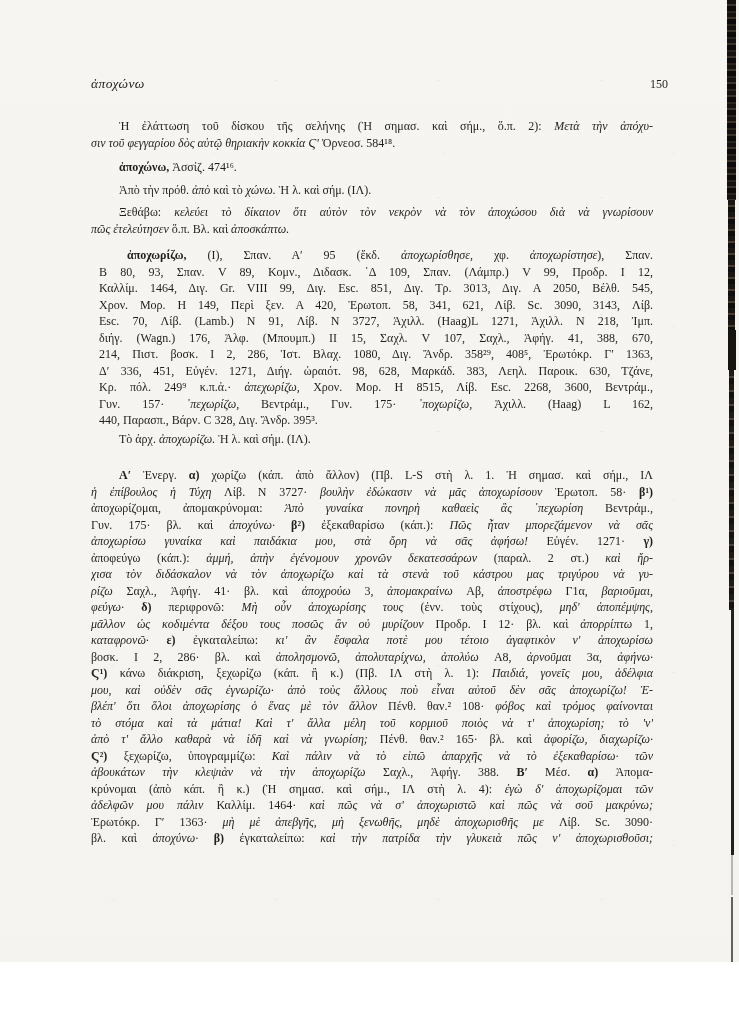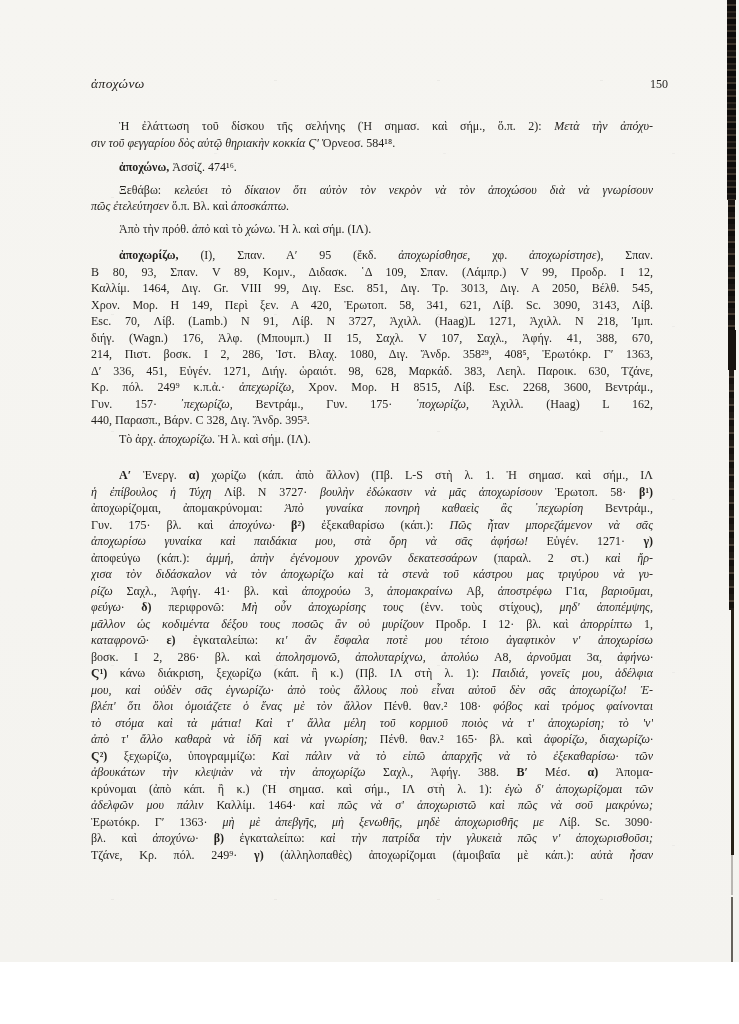--- a/index.html
+++ b/index.html
@@ -67,27 +67,27 @@
 
   <div class="text-block">
       <div class="para">
         <div class="line first"><span class="s-n">Ἡ ἐλάττωση τοῦ δίσκου τῆς σελήνης (Ἡ σημασ. καὶ σήμ., ὅ.π. 2): </span><span class="s-i">Μετὰ τὴν ἀπόχυ-</span></div>
         <div class="line last"><span class="s-i">σιν τοῦ φεγγαρίου δὸς αὐτῷ θηριακὴν κοκκία Ϛ′ </span><span class="s-n">Ὀρνεοσ. 584¹⁸.</span></div>
       </div>
       <div class="para" style="margin-top: 8px;">
         <div class="line first last"><span class="s-b">ἀποχώνω, </span><span class="s-n">Ἀσσίζ.  474¹⁶.</span></div>
       </div>
       <div class="para" style="margin-top: 6px;">
+        <div class="line first last"><span class="s-n">Ἀπὸ τὴν πρόθ. </span><span class="s-i">ἀπὸ</span><span class="s-n"> καὶ τὸ </span><span class="s-i">χώνω.</span><span class="s-n"> Ἡ λ. καὶ σήμ. (ΙΛ).</span></div>
+      </div>
+      <div class="para" style="margin-top: 6px;">
         <div class="line first"><span class="s-n">Ξεθάβω: </span><span class="s-i">κελεύει τὸ δίκαιον ὅτι αὐτὸν τὸν νεκρὸν νὰ τὸν ἀποχώσου διὰ νὰ γνωρίσουν</span></div>
         <div class="line last"><span class="s-i">πῶς ἐτελεύτησεν </span><span class="s-n">ὅ.π. Βλ. καὶ </span><span class="s-i">ἀποσκάπτω.</span></div>
       </div>
-      <div class="para" style="margin-top: 6px;">
-        <div class="line first last"><span class="s-n">Ἀπὸ τὴν πρόθ. </span><span class="s-i">ἀπὸ</span><span class="s-n"> καὶ τὸ </span><span class="s-i">χώνω.</span><span class="s-n"> Ἡ λ. καὶ σήμ. (ΙΛ).</span></div>
-      </div>
-      <div class="para" style="margin-top: 10px;">
+      <div class="para" style="margin-top: 10px; margin-left: 8px;">
         <div class="line first"><span class="s-b">ἀποχωρίζω, </span><span class="s-n">(Ι), Σπαν. Α′ 95 (ἔκδ. </span><span class="s-i">ἀποχωρίσθησε, </span><span class="s-n">χφ. </span><span class="s-i">ἀποχωρίστησε</span><span class="s-n">), Σπαν.</span></div>
         <div class="line"><span class="s-n">Β 80, 93, Σπαν. V 89, Κομν., Διδασκ. ῾Δ 109, Σπαν. (Λάμπρ.) V 99, Προδρ. Ι 12,</span></div>
         <div class="line"><span class="s-n">Καλλίμ. 1464, Διγ. Gr. VIII 99, Διγ. Esc. 851, Διγ. Τρ. 3013, Διγ. Α 2050, Βέλθ. 545,</span></div>
         <div class="line"><span class="s-n">Χρον. Μορ. Η 149, Περὶ ξεν. Α 420, Ἐρωτοπ. 58, 341, 621, Λίβ. Sc. 3090, 3143, Λίβ.</span></div>
         <div class="line"><span class="s-n">Esc. 70, Λίβ. (Lamb.) N 91, Λίβ. N 3727, Ἀχιλλ. (Haag)L 1271, Ἀχιλλ. N 218, Ἰμπ.</span></div>
         <div class="line"><span class="s-n">διήγ. (Wagn.) 176, Ἀλφ. (Μπουμπ.) ΙΙ 15, Σαχλ. V 107, Σαχλ., Ἀφήγ. 41, 388, 670,</span></div>
         <div class="line"><span class="s-n">214, Πιστ. βοσκ. Ι 2, 286, Ἱστ. Βλαχ. 1080, Διγ. Ἄνδρ. 358²⁹, 408⁵, Ἐρωτόκρ. Γ′ 1363,</span></div>
         <div class="line"><span class="s-n">Δ′ 336, 451, Εὐγέν. 1271, Διήγ. ὡραιότ. 98, 628, Μαρκάδ. 383, Λεηλ. Παροικ. 630, Τζάνε,</span></div>
         <div class="line"><span class="s-n">Κρ. πόλ. 249⁹ κ.π.ἀ.· </span><span class="s-i">ἀπεχωρίζω, </span><span class="s-n">Χρον. Μορ. Η 8515, Λίβ. Esc. 2268, 3600, Βεντράμ.,</span></div>
         <div class="line"><span class="s-n">Γυν. 157· </span><span class="s-i">᾿πεχωρίζω, </span><span class="s-n">Βεντράμ., Γυν. 175· </span><span class="s-i">᾿ποχωρίζω, </span><span class="s-n">Ἀχιλλ. (Haag) L 162,</span></div>
@@ -104,30 +104,29 @@
         <div class="line"><span class="s-i">ἀποχωρίσω γυναίκα καὶ παιδάκια μου, στὰ ὄρη νὰ σᾶς ἀφήσω! </span><span class="s-n">Εὐγέν. 1271· </span><span class="s-b">γ)</span></div>
         <div class="line"><span class="s-n">ἀποφεύγω (κάπ.): </span><span class="s-i">ἀμμή, ἀπὴν ἐγένομουν χρονῶν δεκατεσσάρων </span><span class="s-n">(παραλ. 2 στ.) </span><span class="s-i">καὶ ἤρ-</span></div>
         <div class="line"><span class="s-i">χισα τὸν διδάσκαλον νὰ τὸν ἀποχωρίζω καὶ τὰ στενὰ τοῦ κάστρου μας τριγύρου νὰ γυ-</span></div>
         <div class="line"><span class="s-i">ρίζω </span><span class="s-n">Σαχλ., Ἀφήγ. 41· βλ. καὶ </span><span class="s-i">ἀποχρούω </span><span class="s-n">3, </span><span class="s-i">ἀπομακραίνω </span><span class="s-n">Αβ, </span><span class="s-i">ἀποστρέφω </span><span class="s-n">Γ1α, </span><span class="s-i">βαριοῦμαι,</span></div>
         <div class="line"><span class="s-i">φεύγω· </span><span class="s-b">δ) </span><span class="s-n">περιφρονῶ: </span><span class="s-i">Μὴ οὖν ἀποχωρίσης τους </span><span class="s-n">(ἐνν. τοὺς στίχους), </span><span class="s-i">μηδ' ἀποπέμψης,</span></div>
         <div class="line"><span class="s-i">μᾶλλον ὡς κοδιμέντα δέξου τους ποσῶς ἂν οὐ μυρίζουν </span><span class="s-n">Προδρ. Ι 12· βλ. καὶ </span><span class="s-i">ἀπορρίπτω </span><span class="s-n">1,</span></div>
         <div class="line"><span class="s-i">καταφρονῶ· </span><span class="s-b">ε) </span><span class="s-n">ἐγκαταλείπω: </span><span class="s-i">κι' ἂν ἔσφαλα ποτὲ μου τέτοιο ἀγαφτικὸν ν' ἀποχωρίσω </span></div>
         <div class="line"><span class="s-n">βοσκ. Ι 2, 286· βλ. καὶ </span><span class="s-i">ἀπολησμονῶ, ἀπολυταρίχνω, ἀπολύω </span><span class="s-n">Α8, </span><span class="s-i">ἀρνοῦμαι </span><span class="s-n">3α, </span><span class="s-i">ἀφήνω·</span></div>
         <div class="line"><span class="s-b">Ϛ¹) </span><span class="s-n">κάνω διάκριση, ξεχωρίζω (κάπ. ἢ κ.) (Πβ. ΙΛ στὴ λ. 1): </span><span class="s-i">Παιδιά, γονεῖς μου, ἀδέλφια</span></div>
         <div class="line"><span class="s-i">μου, καὶ οὐδὲν σᾶς ἐγνωρίζω· ἀπὸ τοὺς ἄλλους ποὺ εἶναι αὐτοῦ δὲν σᾶς ἀποχωρίζω! Ἐ-</span></div>
-        <div class="line"><span class="s-i">βλέπ' ὅτι ὅλοι ὁμοιάζετε ὁ ἕνας μὲ τὸν ἄλλον </span><span class="s-n">Πένθ. θαν.² 108· </span><span class="s-i">φόβος καὶ τρόμος φαίνονται</span></div>
+        <div class="line"><span class="s-i">βλέπ' ὅτι ὅλοι ἀποχωρίσης ὁ ἕνας μὲ τὸν ἄλλον </span><span class="s-n">Πένθ. θαν.² 108· </span><span class="s-i">φόβος καὶ τρόμος φαίνονται</span></div>
         <div class="line"><span class="s-i">τὸ στόμα καὶ τὰ μάτια! Καὶ τ' ἄλλα μέλη τοῦ κορμιοῦ ποιὸς νὰ τ' ἀποχωρίση; τὸ 'ν'</span></div>
         <div class="line"><span class="s-i">ἀπὸ τ' ἄλλο καθαρὰ νὰ ἰδῆ καὶ νὰ γνωρίση; </span><span class="s-n">Πένθ. θαν.² 165· βλ. καὶ </span><span class="s-i">ἀφορίζω, διαχωρίζω·</span></div>
         <div class="line"><span class="s-b">Ϛ²) </span><span class="s-n">ξεχωρίζω, ὑπογραμμίζω: </span><span class="s-i">Καὶ πάλιν νὰ τὸ εἰπῶ ἀπαρχῆς νὰ τὸ ἐξεκαθαρίσω· τῶν</span></div>
         <div class="line"><span class="s-i">ἀβουκάτων τὴν κλεψιὰν νὰ τὴν ἀποχωρίζω </span><span class="s-n">Σαχλ., Ἀφήγ. 388. </span><span class="s-b">Β′ </span><span class="s-n">Μέσ. </span><span class="s-b">α) </span><span class="s-n">Ἀπομα-</span></div>
-        <div class="line"><span class="s-n">κρύνομαι (ἀπὸ κάπ. ἢ κ.) (Ἡ σημασ. καὶ σήμ., ΙΛ στὴ λ. 1): </span><span class="s-i">ἐγὼ δ' ἀποχωρίζομαι τῶν</span></div>
+        <div class="line"><span class="s-n">κρύνομαι (ἀπὸ κάπ. ἢ κ.) (Ἡ σημασ. καὶ σήμ., ΙΛ στὴ λ. 4): </span><span class="s-i">ἐγὼ δ' ἀποχωρίζομαι τῶν</span></div>
         <div class="line"><span class="s-i">ἀδελφῶν μου πάλιν </span><span class="s-n">Καλλίμ. 1464· </span><span class="s-i">καὶ πῶς νὰ σ' ἀποχωριστῶ καὶ πῶς νὰ σοῦ μακρύνω;</span></div>
         <div class="line"><span class="s-n">Ἐρωτόκρ. Γ′ 1363· </span><span class="s-i">μὴ μὲ ἀπεβγῆς, μὴ ξενωθῆς, μηδὲ ἀποχωρισθῆς με </span><span class="s-n">Λίβ. Sc. 3090·</span></div>
         <div class="line"><span class="s-n">βλ. καὶ </span><span class="s-i">ἀποχύνω· </span><span class="s-b">β) </span><span class="s-n">ἐγκαταλείπω: </span><span class="s-i">καὶ τὴν πατρίδα τὴν γλυκειὰ πῶς ν' ἀποχωρισθοῦσι;</span></div>
-        <div class="line"><span class="s-n">Τζάνε, Κρ. πόλ. 249⁹· </span><span class="s-b">γ) </span><span class="s-n">(ἀλληλοπαθὲς) ἀποχωρίζομαι (ἀμοιβαῖα μὲ κάπ.): </span><span class="s-i">αὐτὰ ἦσαν</span></div>
       </div>
     </div>
 
   <div>
     <div class="streak-seg streak-a"></div>
     <div class="streak-seg streak-b"></div>
     <div class="streak-seg streak-c"></div>
     <div class="streak-seg streak-d"></div>
     <div class="streak-seg streak-e"></div>
     <div class="streak-seg streak-f"></div>

